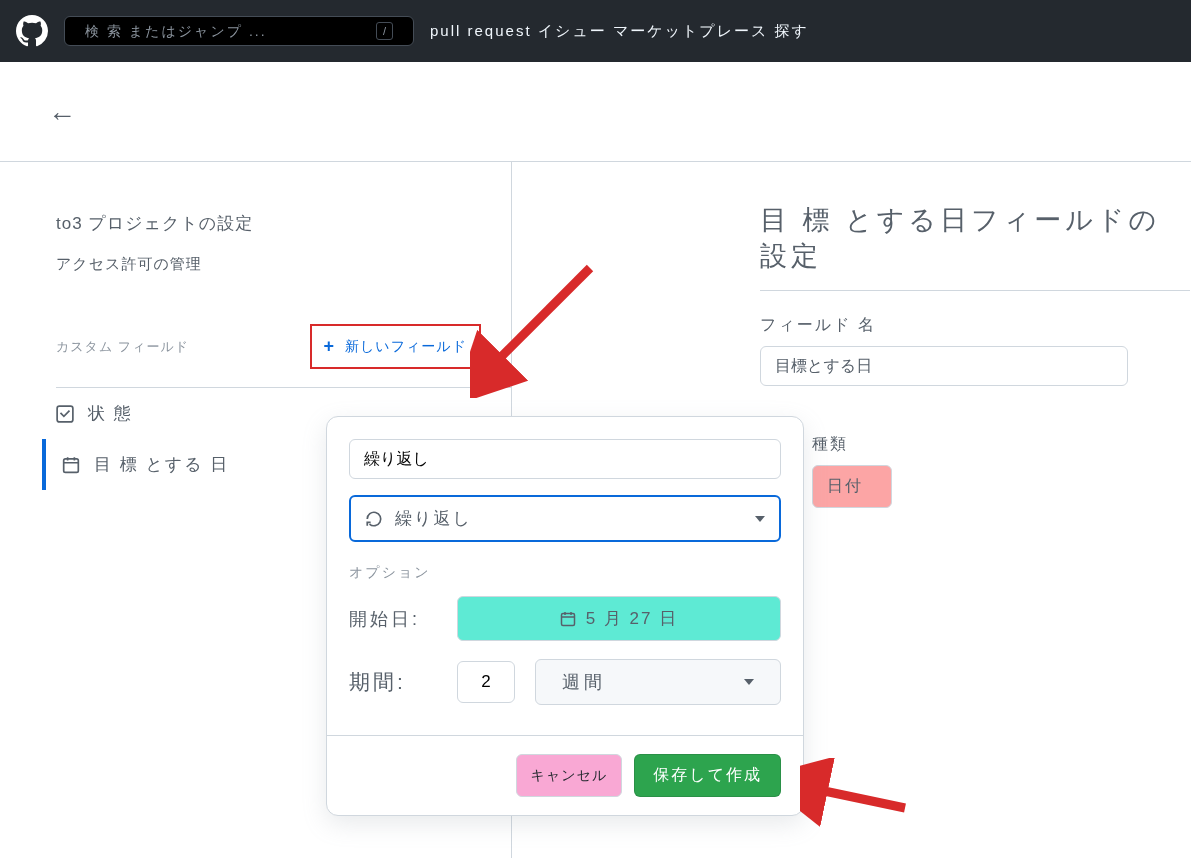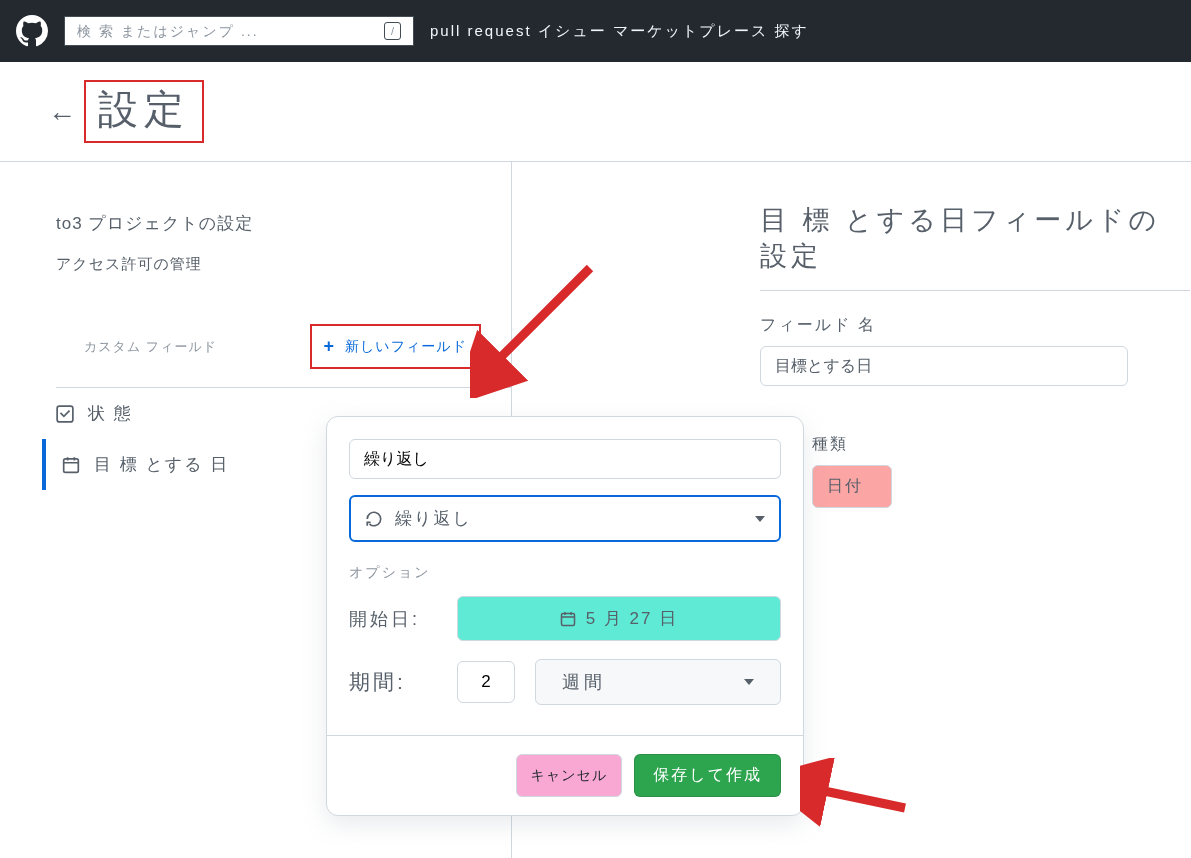--- a/index.html
+++ b/index.html
@@ -1,36 +1,36 @@
 <!DOCTYPE html>
 <html><head>
   <meta charset="utf-8">
   <style>
     * { margin: 0; padding: 0; box-sizing: border-box; font-family: -apple-system, BlinkMacSystemFont, "Segoe UI", Helvetica, Arial, sans-serif; }
     body { background: #fff; color: #24292f; width: 1191px; height: 858px; overflow: hidden; position: relative; }
 
     .topbar { background: #24292f; height: 62px; display: flex; align-items: center; padding: 0 16px; gap: 16px; }
     .gh-logo { width: 32px; height: 32px; fill: #fff; }
-    .search-box { display: flex; align-items: center; background: #ffffff; border: 1px solid #444c56; border-radius: 0; height: 30px; padding: 0 12px; width: 350px; justify-content: space-between; }
+    .search-box { display: flex; align-items: center; background: #000000; border: 1px solid #444c56; border-radius: 6px; height: 30px; padding: 0 20px; width: 350px; justify-content: space-between; }
     .search-box input { background: transparent; border: none; color: #8b949e; font-size: 14px; outline: none; width: 100%; }
     .search-box input::placeholder { color: #8b949e; letter-spacing: 2px; }
     .slash-kbd { border: 1px solid #444c56; border-radius: 3px; color: #8b949e; font-size: 11px; padding: 2px 6px; }
     .nav-links { color: #f0f6fc; font-size: 15px; letter-spacing: 2px; }
 
     .header-row { height: 100px; display: flex; align-items: center; padding-left: 48px; border-bottom: 1px solid #d0d7de; }
     .back-arrow { font-size: 28px; color: #57606a; cursor: pointer; margin-right: 8px; }
     .page-title { font-size: 40px; font-weight: 400; color: #57606a; border: 2px solid #d82a2a; padding: 0 12px 4px 12px; letter-spacing: 6px; }
 
     .content { display: flex; height: calc(100% - 162px); }
     .sidebar { width: 512px; border-right: 1px solid #d0d7de; padding: 40px 0 0 56px; position: relative; }
     .side-item { font-size: 17px; color: #57606a; padding: 10px 0; letter-spacing: 1px; }
     .side-item.small { font-size: 15px; }
 
     .cf-header { display: flex; justify-content: space-between; align-items: center; margin-top: 40px; border-bottom: 1px solid #d0d7de; padding-bottom: 18px; padding-right: 30px; }
-    .cf-label { font-size: 13px; color: #8b949e; letter-spacing: 1px; margin-left: 28px; }
+    .cf-label { font-size: 13px; color: #8b949e; letter-spacing: 1px; }
     .new-field-btn { border: 2px solid #d82a2a; color: #0969da; font-size: 14px; padding: 10px 12px; display: flex; align-items: center; gap: 10px; cursor: pointer; letter-spacing: 1px; }
     .plus-ico { font-size: 18px; font-weight: bold; }
 
     .field-row { display: flex; align-items: center; gap: 14px; padding: 14px 0; font-size: 17px; color: #57606a; letter-spacing: 2px; }
     .field-row.active { border-left: 4px solid #0969da; padding-left: 16px; margin-left: -14px; }
     .field-ico { width: 18px; height: 18px; }
 
     .right-panel { flex: 1; padding: 40px 0 0 248px; }
     .rp-title { font-size: 27px; color: #57606a; letter-spacing: 4px; padding-bottom: 16px; border-bottom: 1px solid #d0d7de; margin-bottom: 24px; width: 430px; }
     .rp-label { font-size: 16px; color: #57606a; letter-spacing: 2px; margin-bottom: 10px; }
@@ -66,21 +66,20 @@
     </svg>
   <div class="search-box">
     <input placeholder="検 索 またはジャンプ ..." style="">
     <span class="slash-kbd">/</span>
   </div>
   <div class="nav-links">pull  request イシュー マーケットプレース 探す</div>
 </div>
 
 <div class="header-row">
   <span class="back-arrow">←</span>
-  <span class="page-title">設定</span>
 </div>
 
 <div class="content">
   <div class="sidebar">
     <div class="side-item">to3 プロジェクトの設定</div>
     <div class="side-item small">アクセス許可の管理</div>
 
     <div class="cf-header">
       <span class="cf-label">カスタム フィールド</span>
       <span class="new-field-btn">

